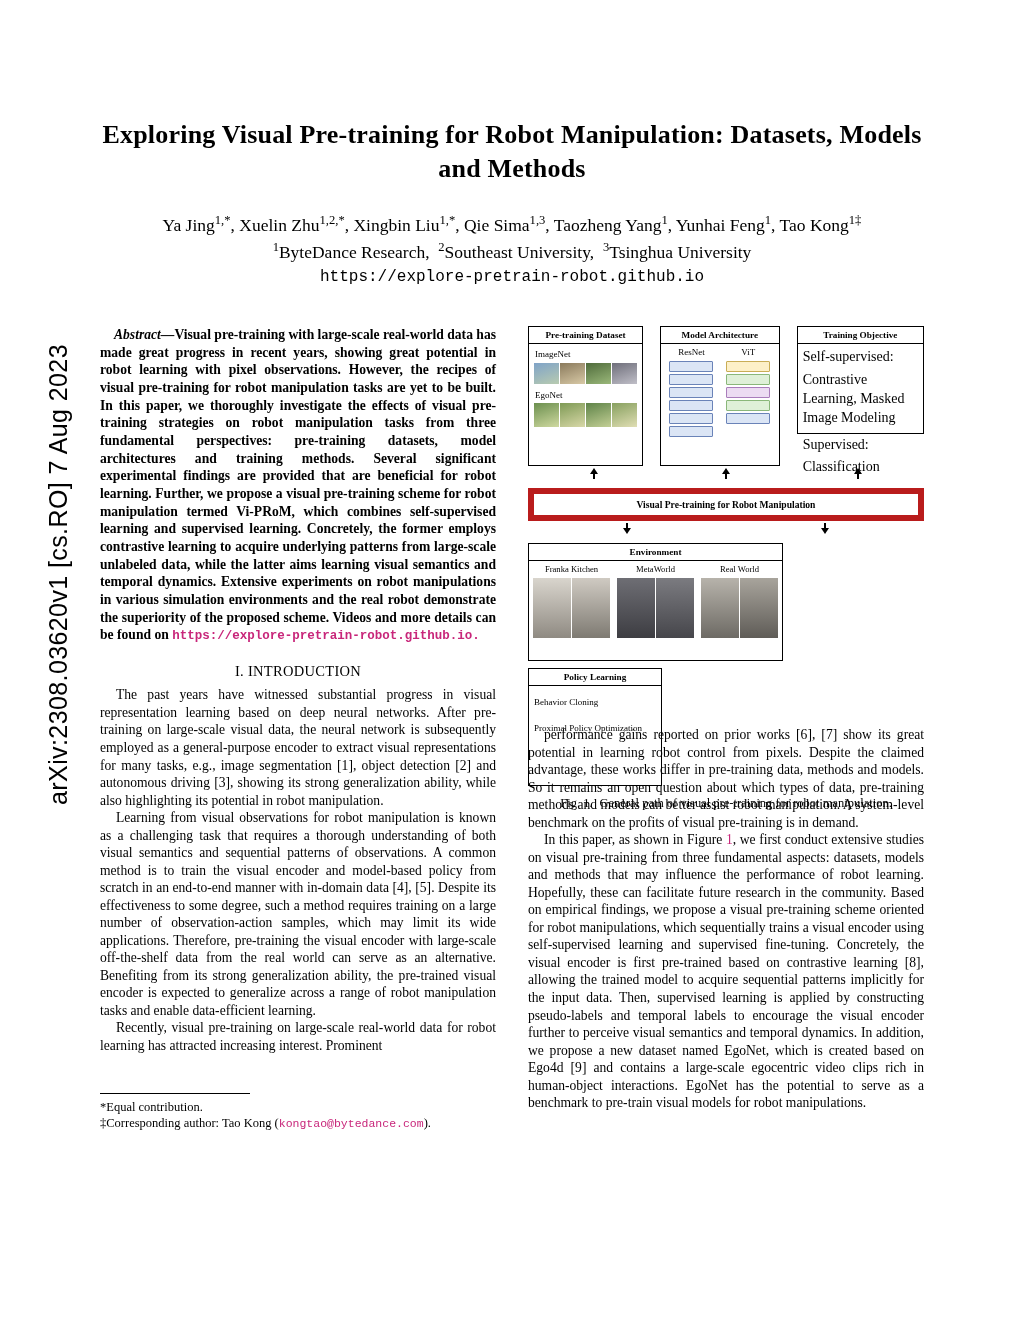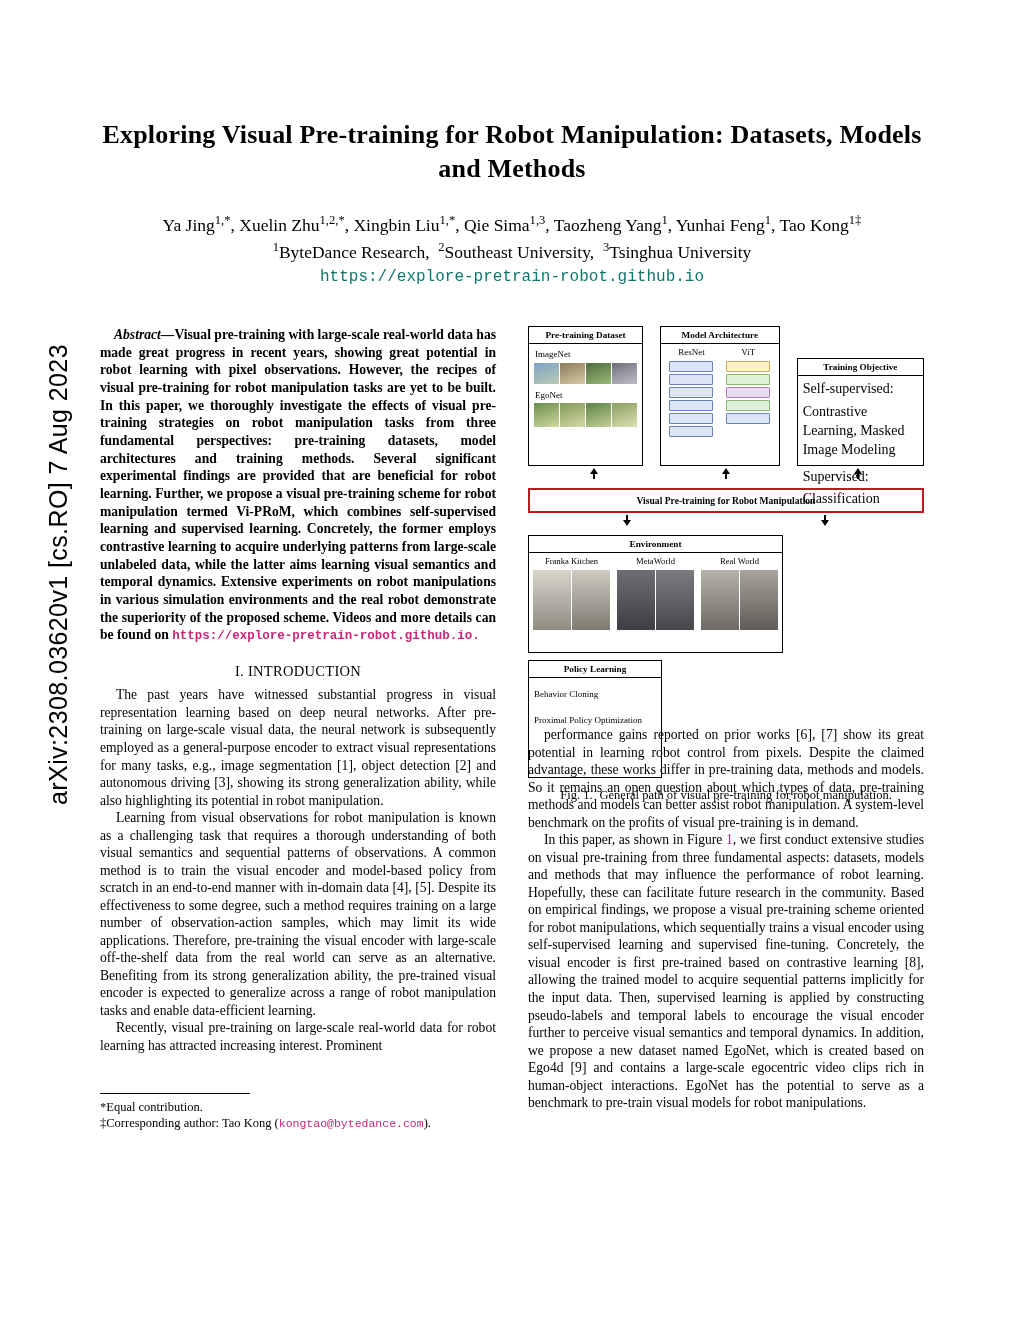--- a/index.html
+++ b/index.html
@@ -54,21 +54,21 @@
   .affil {
     text-align: center;
     font-size: 17.5px;
     margin-top: 2px;
   }
   .url-line {
     text-align: center;
     margin-top: 5px;
     font-family: "Liberation Mono", monospace;
     font-size: 16px;
-    color: #0f766e;
+    color: #000000;
   }
   sup { font-size: 0.72em; }
 
   .columns {
     position: absolute;
     top: 318px;
     left: 0;
     width: 824px;
     height: 960px;
   }
@@ -137,21 +137,20 @@
     top: 318px;
     width: 396px;
   }
   .fig-box {
     border: 0;
     width: 396px;
   }
   .fig-row-top {
     display: flex;
     gap: 17px;
-    align-items: flex-end;
   }
   .panel {
     border: 1px solid #000;
     background: #fff;
     box-sizing: border-box;
   }
   .panel-title {
     font-weight: bold;
     font-size: 9.2px;
     text-align: center;
@@ -185,21 +184,21 @@
   }
   .blk.y { background:#fdf0c8; border-color:#c9ad56; }
   .blk.g { background:#dff0d8; border-color:#8ab77a; }
   .blk.p { background:#ecdcf2; border-color:#a97dbb; }
 
   .obj-txt { font-size: 14px; line-height: 1.35; }
   .obj-gap { height: 8px; }
 
   .banner {
     margin-top: 9px;
-    border: 2px solid #b91c1c;
+    border: 6px solid #b91c1c;
     text-align: center;
     font-weight: bold;
     font-size: 9.6px;
     padding: 5px 0;
   }
   .fig-row-bottom {
     display: flex;
     gap: 7px;
     margin-top: 9px;
     flex-direction: column;

